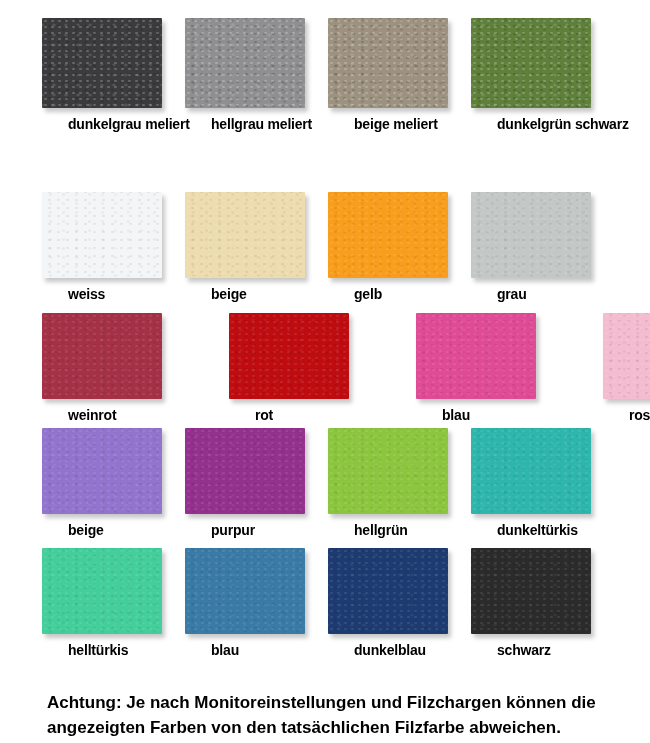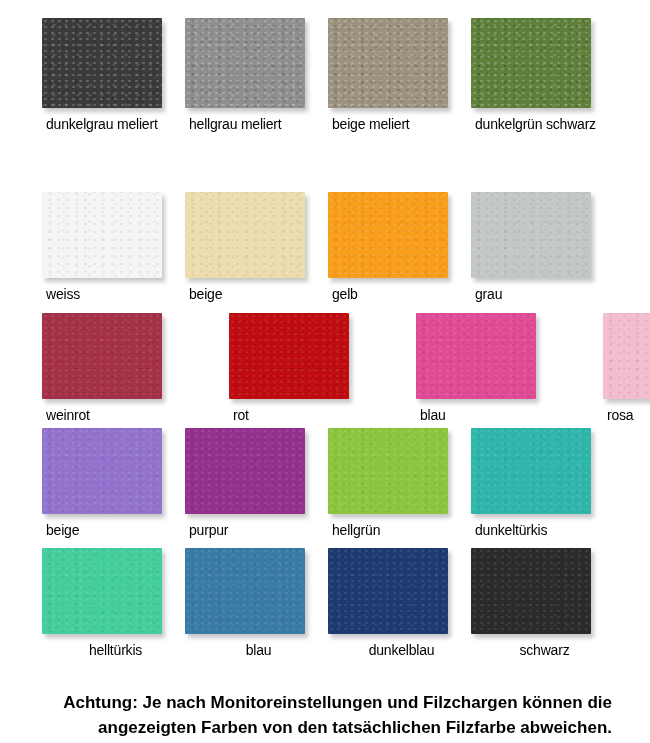--- a/index.html
+++ b/index.html
@@ -14,21 +14,21 @@
   .swatch-row{
     position:absolute;
     left:42px;
     display:grid;
     grid-template-columns:repeat(4,143px);
   }
   .row-1{top:18px;}
   .row-2{top:192px;}
   .row-3{top:313px;gap:44px;}
   .row-4{top:428px;}
-  .row-5{top:548px;text-align:center;}
+  .row-5{top:548px;}
   figure.swatch{margin:0;padding:0;}
   .chip{
     position:relative;
     width:120px;height:86px;
     box-shadow:3px 4px 4px rgba(110,110,110,.38);
     border-radius:1px;
     overflow:hidden;
   }
   .row-1 .chip{height:90px;}
   
@@ -42,32 +42,32 @@
       radial-gradient(rgba(0,0,0,.11) 1.2px, transparent 2.2px);
     background-size:7px 6px, 9px 8px, 12px 10px, 13px 9px;
     background-position:0 0, 3px 4px, 6px 2px, 2px 7px;
     opacity:.45;
   }
   .chip.meliert::after{opacity:1;}
   .chip-label{
     margin-top:8px;
     padding-left:4px;
     font-size:14px;
-    font-weight:normal;
+    font-weight:bold;
     letter-spacing:-0.2px;
     white-space:nowrap;
+    margin-left:22px;
   }
   .note{
     position:absolute;
     left:47px;top:674px;
     width:565px;
     font-size:17px;
     font-weight:bold;
     line-height:1.45;
-    text-align:right;
   }
 </style>
 </head>
 <body>
 
 <div class="page">
 
   <div class="swatch-row row-1">
     <figure class="swatch">
       <div class="chip meliert" style="background-color: rgb(59, 59, 61);"></div>

